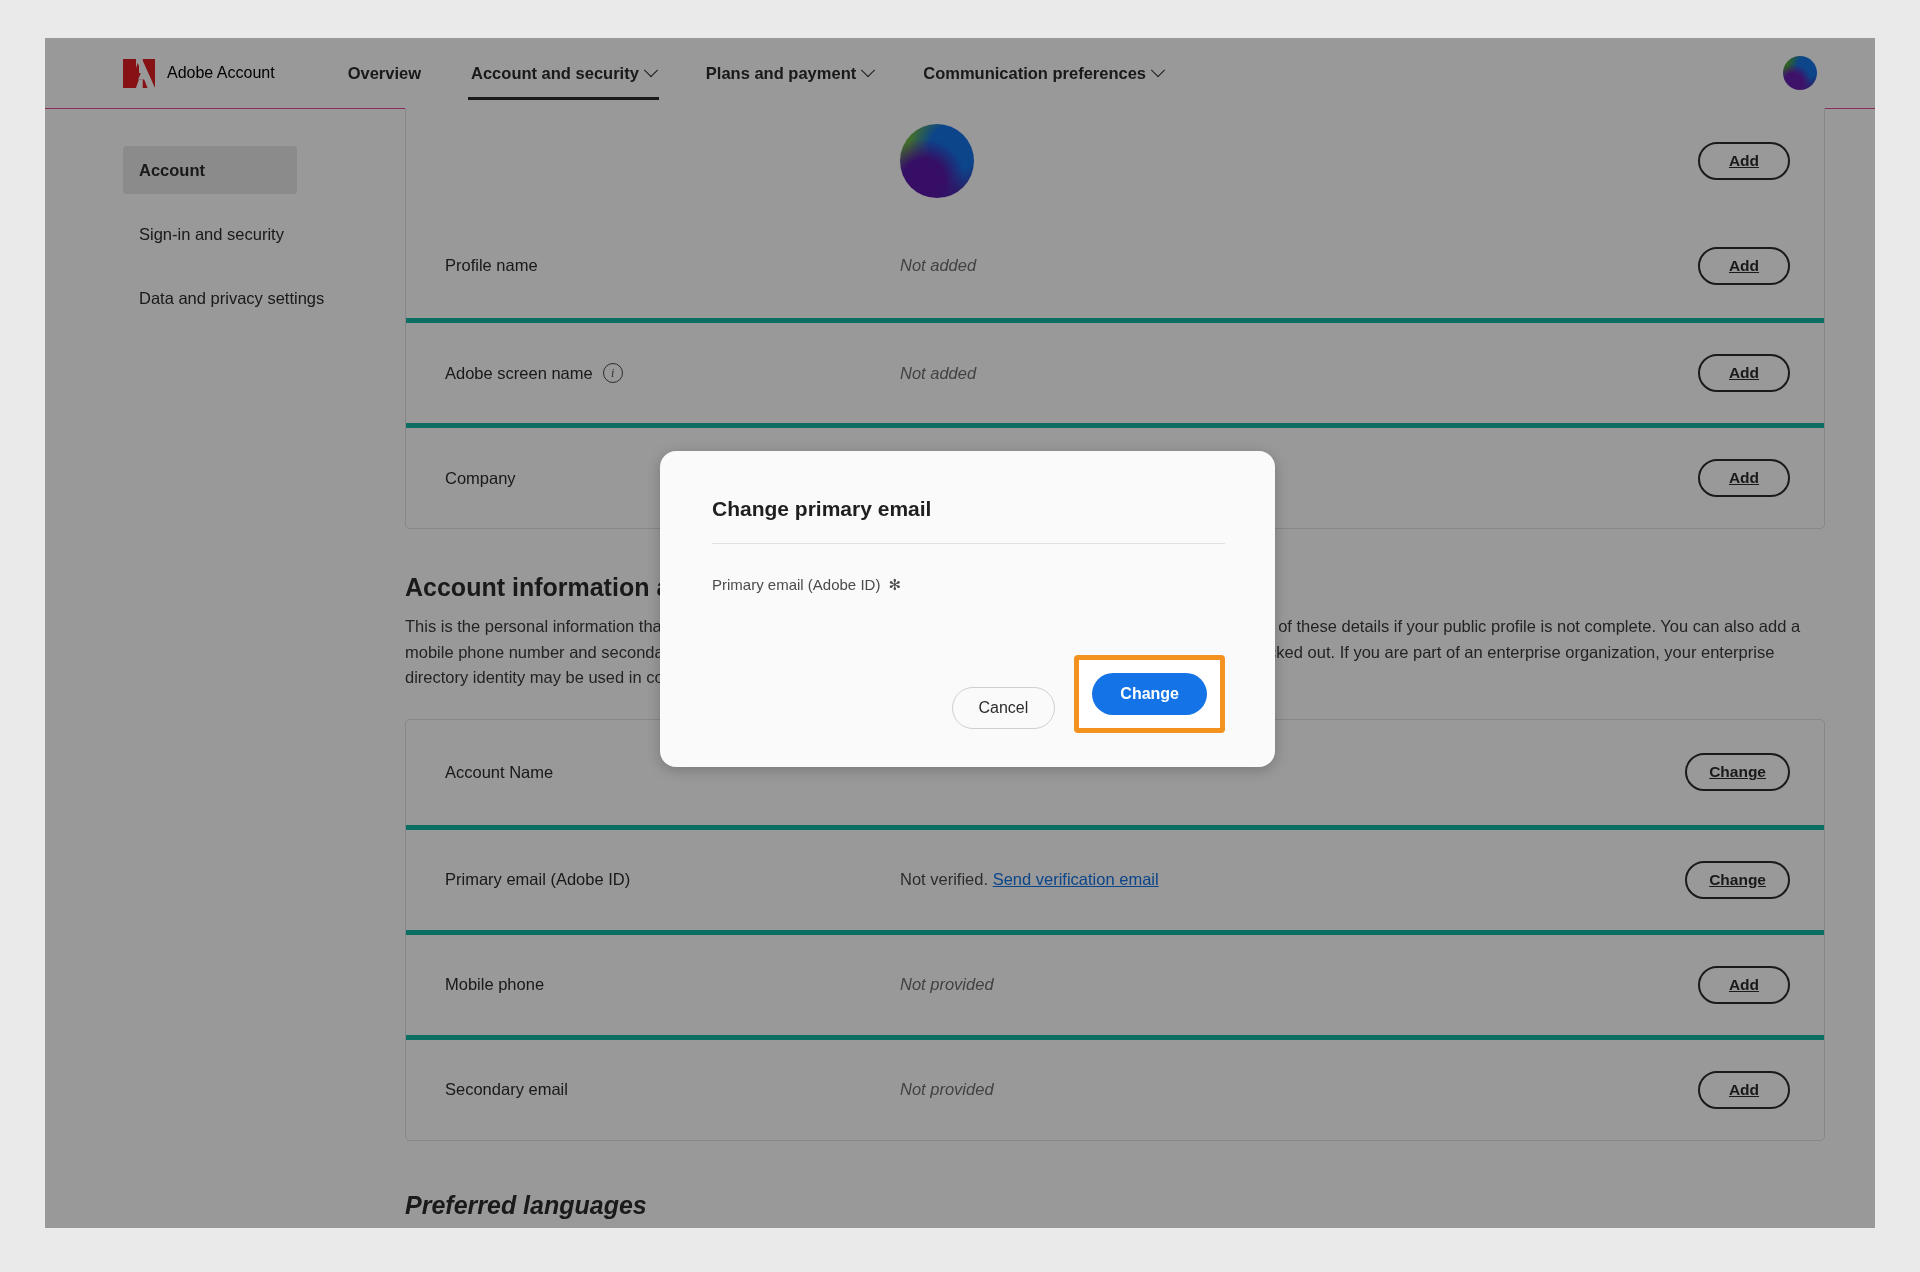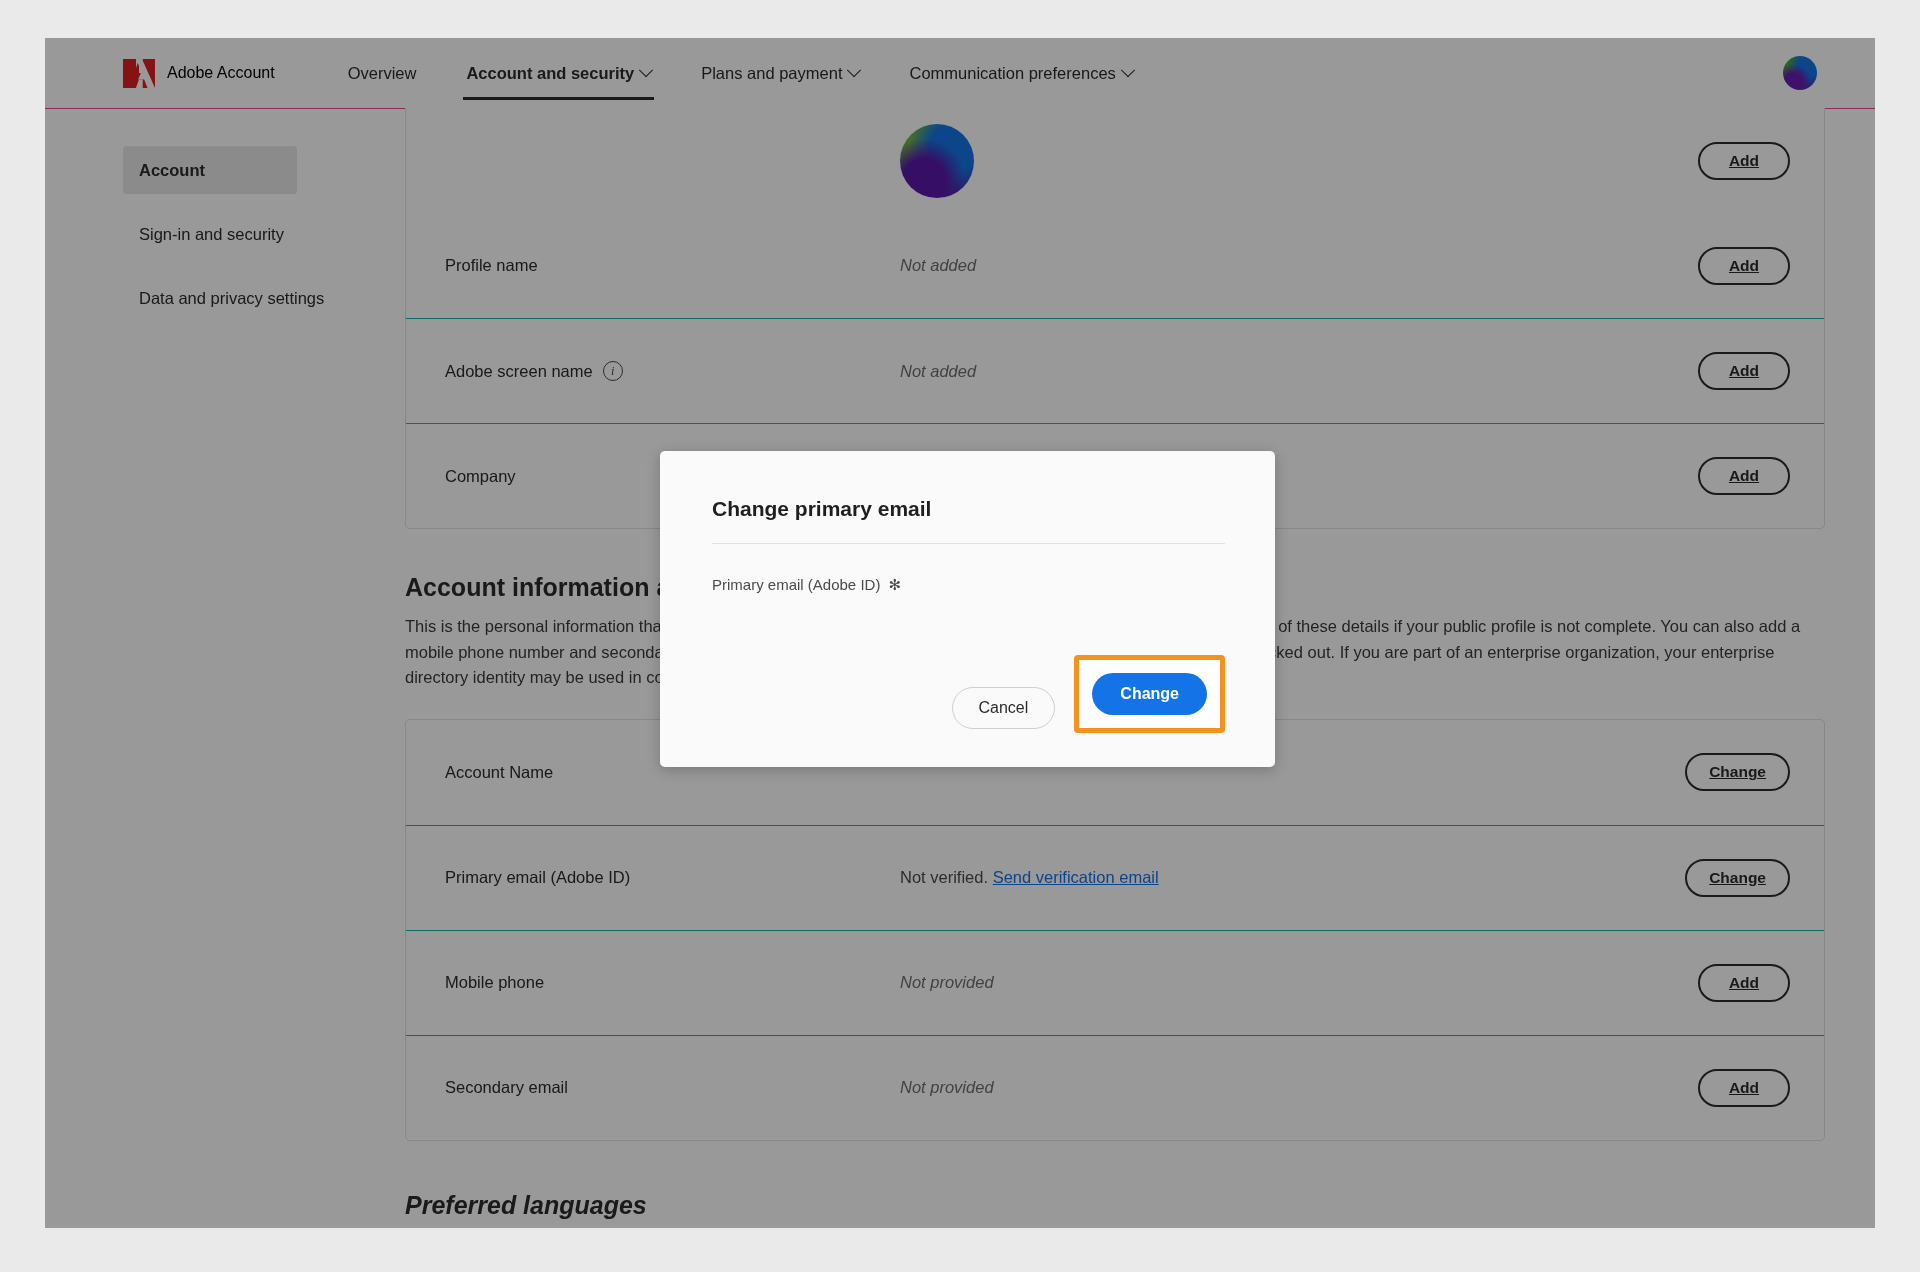--- a/index.html
+++ b/index.html
@@ -68,20 +68,21 @@
     display: flex;
     align-items: center;
     gap: 7px;
     padding: 0 3px;
     margin: 0 22px;
     font-size: 16.5px;
     color: #2c2c2c;
     white-space: nowrap;
     position: relative;
     cursor: pointer;
+    font-weight: bold;
   }
   .nav-item.active {
     font-weight: 700;
   }
   .nav-item.active::after {
     content: "";
     position: absolute;
     left: 0; right: 0;
     bottom: 8px;
     height: 3px;
@@ -158,21 +159,21 @@
     margin-top: 0;
   }
 
   .row {
     display: flex;
     align-items: center;
     height: 105px;
     padding: 0 34px 0 39px;
     box-sizing: border-box;
   }
-  .row + .row { border-top: 1px solid #14b8a6; align-items: center; }
+  .row + .row { border-top: 5px solid #14b8a6; align-items: center; }
   .row-label {
     width: 455px;
     flex: none;
     font-size: 16.5px;
     color: #2c2c2c;
     display: flex;
     align-items: center;
     gap: 10px;
   }
   .row-value {
@@ -269,21 +270,21 @@
     inset: 0;
     z-index: 120;
     pointer-events: none;
   }
   #modal {
     position: absolute;
     left: 615px;
     top: 413px;
     width: 615px;
     background: #fafafa;
-    border-radius: 5px;
+    border-radius: 16px;
     box-shadow: 0 3px 14px rgba(0,0,0,0.22);
     padding: 34px 50px 34px 52px;
     box-sizing: border-box;
     pointer-events: auto;
   }
   #modal-title {
     font-size: 21px;
     font-weight: 700;
     color: #1f1f1f;
     margin: 12px 0 0 0;

